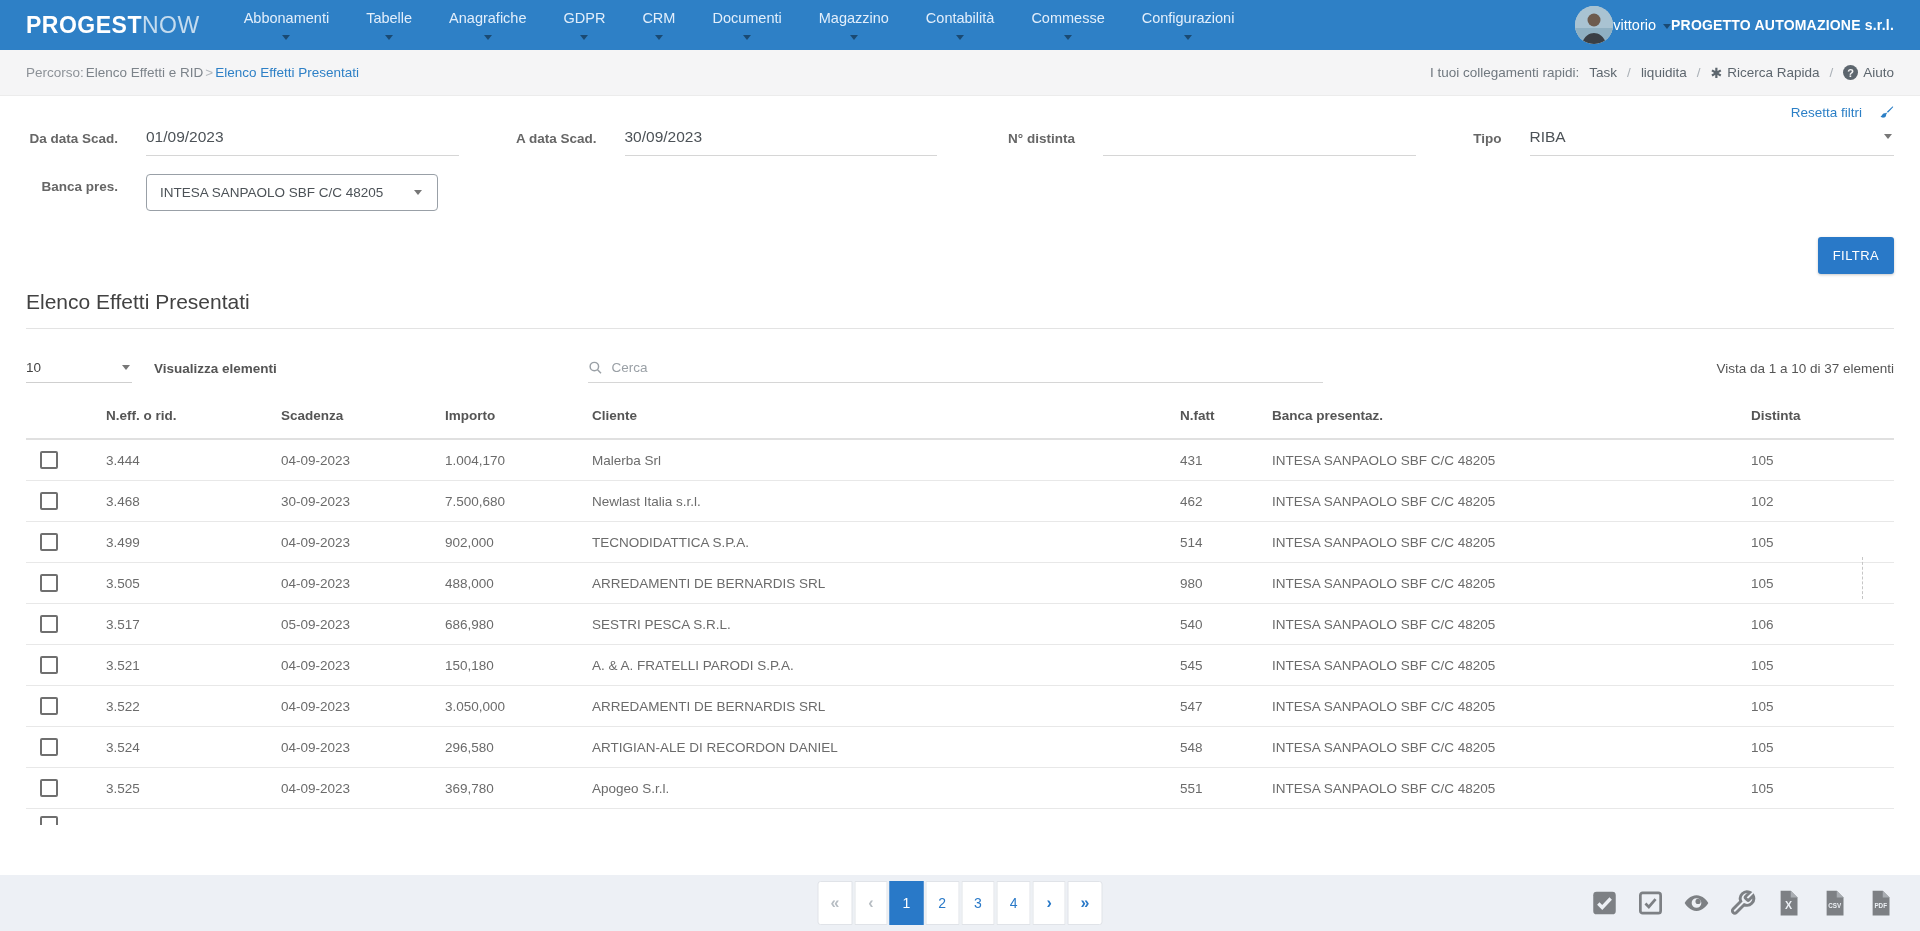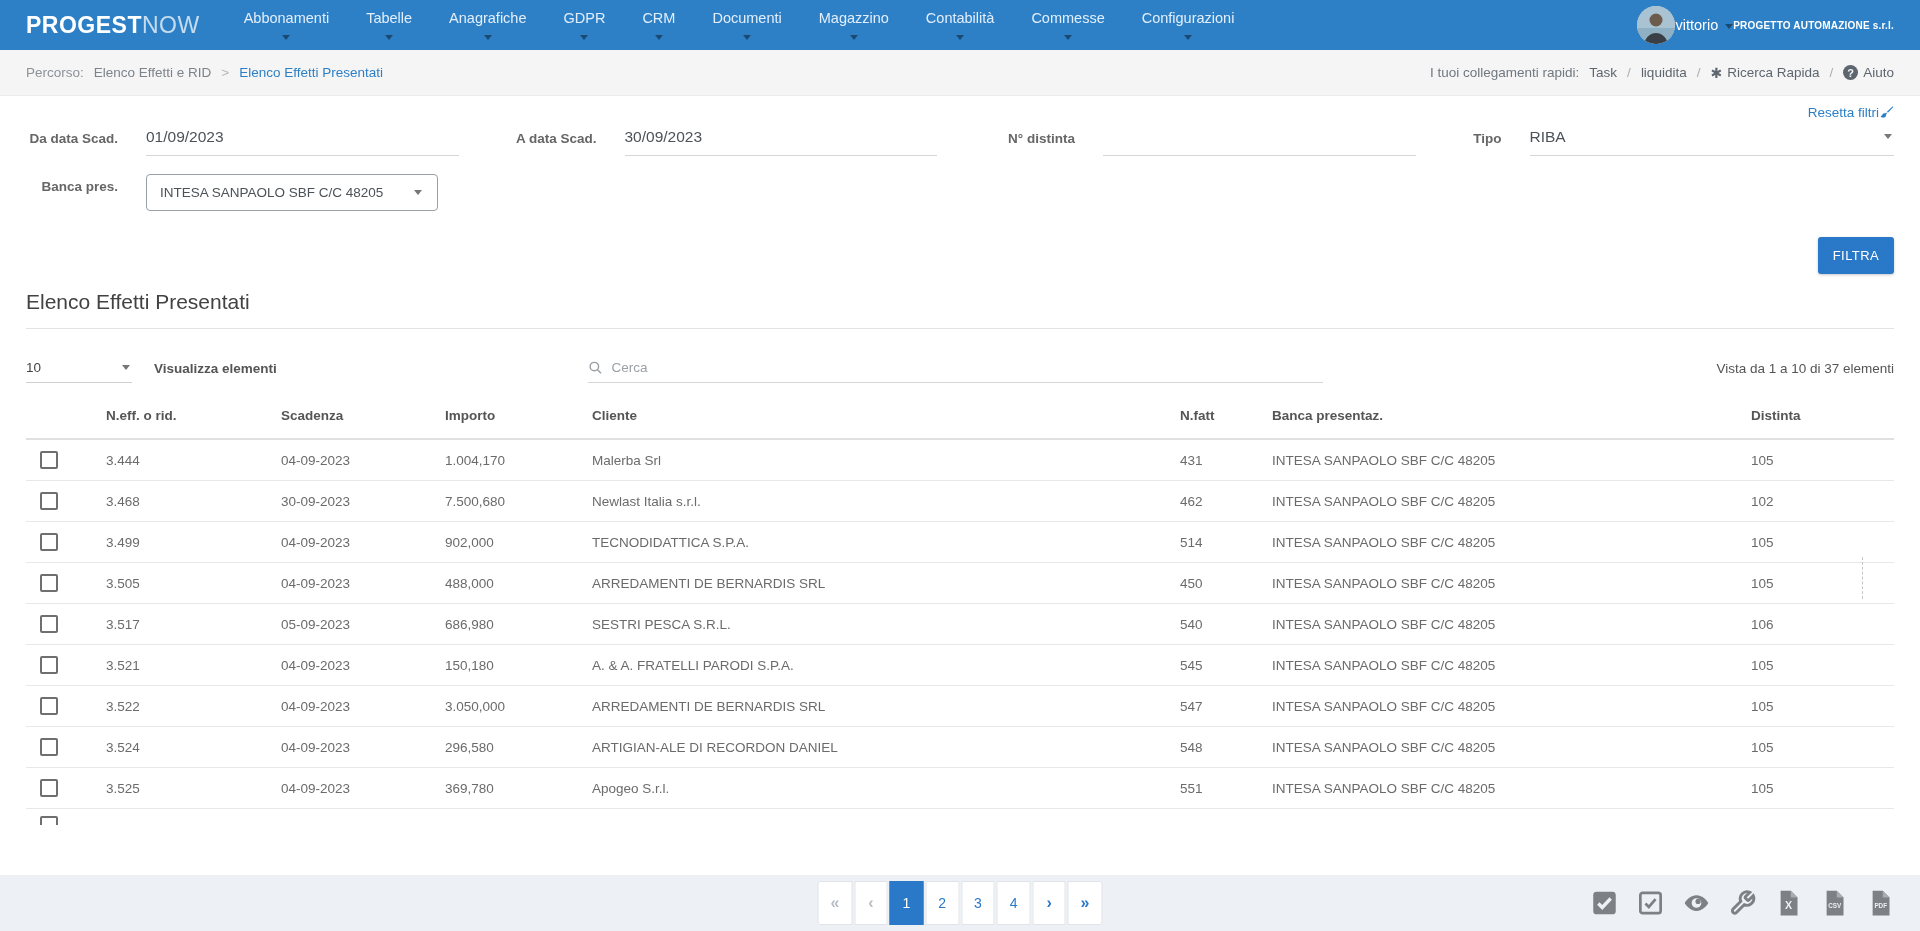--- a/index.html
+++ b/index.html
@@ -11,45 +11,45 @@
   .brand { font-size:23px; color:#fff; letter-spacing:.5px; white-space:nowrap; cursor:pointer; }
   .brand b { font-weight:bold; }
   .brand span { font-weight:normal; color:rgba(255,255,255,.72); }
   .nav-menu { display:flex; gap:37px; margin-left:44px; }
   .nav-item { color:#e2eefb; font-size:14.5px; display:flex; align-items:center; gap:7px; cursor:pointer; white-space:nowrap;flex-direction:column; }
   .caret { width:0; height:0; border-left:4.5px solid transparent; border-right:4.5px solid transparent;
            border-top:5px solid rgba(0,0,0,.42); margin-top:2px; }
   .nav-right { margin-left:auto; display:flex; align-items:center; }
   .avatar { width:38px; height:38px; border-radius:50%; background:#b9cdd9; overflow:hidden; cursor:pointer; flex:none; }
   .user { color:#fff; font-size:14.5px; display:flex; align-items:center; gap:7px; cursor:pointer; }
-  .company { color:#fff; font-size:10px; font-weight:bold; letter-spacing:.2px; }
+  .company { color:#fff; font-size:14px; font-weight:bold; letter-spacing:.2px; }
 
   
   .crumb-bar { height:46px; background:#f5f5f6; border-bottom:1px solid #ececec; display:flex;
                align-items:center; justify-content:space-between; padding:0 26px; font-size:13.5px; }
-  .crumb-left { display:flex; gap:10px; align-items:flex-end; color:#8d9298; }
+  .crumb-left { display:flex; gap:2px; align-items:flex-end; color:#8d9298; }
   .crumb-link { color:#7c838a; cursor:pointer; }
   .crumb-sep { color:#b3b8bd; }
   .crumb-active { color:#2e80c6; cursor:pointer; }
   .quick { display:flex; align-items:center; gap:10px; color:#70787f; }
   .quick a { color:#5d666e; text-decoration:none; cursor:pointer; display:flex; align-items:center; gap:5px; }
   .slash { color:#aab0b6; }
   .q-circle { width:15px; height:15px; border-radius:50%; background:#5d666e; color:#f5f5f6;
               font-size:11px; font-weight:bold; display:inline-flex; align-items:center; justify-content:center; }
   .asterisk { color:#5d666e; font-size:14px; }
 
   
   .content { padding:0 26px; position:relative; }
   .toolbar { display:flex; justify-content:flex-end; gap:4px; margin-top:9px; }
   .btn { font-size:13px; letter-spacing:.4px; padding:11px 15px; border-radius:3px; border:none;
          cursor:pointer; box-shadow:0 1px 3px rgba(0,0,0,.22); font-family:inherit; white-space:nowrap; }
   .btn-light { background:#fff; color:#6e767d; }
   .btn-primary { background:#2979c8; color:#fff; }
   .reset-row { display:flex; justify-content:flex-end; margin-top:9px; }
-  .reset-link { color:#2b7fc6; font-size:13.5px; display:flex; align-items:center; gap:0; cursor:pointer;padding-left:38px; }
+  .reset-link { color:#2b7fc6; font-size:13.5px; display:flex; align-items:center; gap:17px; cursor:pointer;padding-left:38px; }
 
   .filters { display:grid; grid-template-columns:repeat(4,1fr); column-gap:46px; margin-top:6px; }
   .f-field { display:flex; }
   .f-label { width:92px; flex:none; text-align:right; font-size:13.5px; font-weight:bold; color:#666;
              line-height:20px; padding-top:3px; }
   .f-input-wrap { flex:1; margin-left:28px; border-bottom:1px solid #d6d6d6; display:flex; align-items:center; }
   .f-input { border:none; outline:none; background:transparent; width:100%; font-family:inherit;
              font-size:15.5px; color:#4c5257; padding:2px 0 9px; }
   .sel-caret { width:0; height:0; border-left:4.5px solid transparent; border-right:4.5px solid transparent;
                border-top:5px solid #777; margin:0 2px 8px 6px; }
@@ -314,21 +314,21 @@
         <td>514</td>
         <td>INTESA SANPAOLO SBF C/C 48205</td>
         <td>105</td>
       </tr>
       <tr>
         <td style="padding-left:14px"><span class="cbx"></span></td>
         <td>3.505</td>
         <td>04-09-2023</td>
         <td>488,000</td>
         <td>ARREDAMENTI DE BERNARDIS SRL</td>
-        <td>450</td>
+        <td>980</td>
         <td>INTESA SANPAOLO SBF C/C 48205</td>
         <td>105</td>
       </tr>
       <tr>
         <td style="padding-left:14px"><span class="cbx"></span></td>
         <td>3.517</td>
         <td>05-09-2023</td>
         <td>686,980</td>
         <td>SESTRI PESCA S.R.L.</td>
         <td>540</td>

